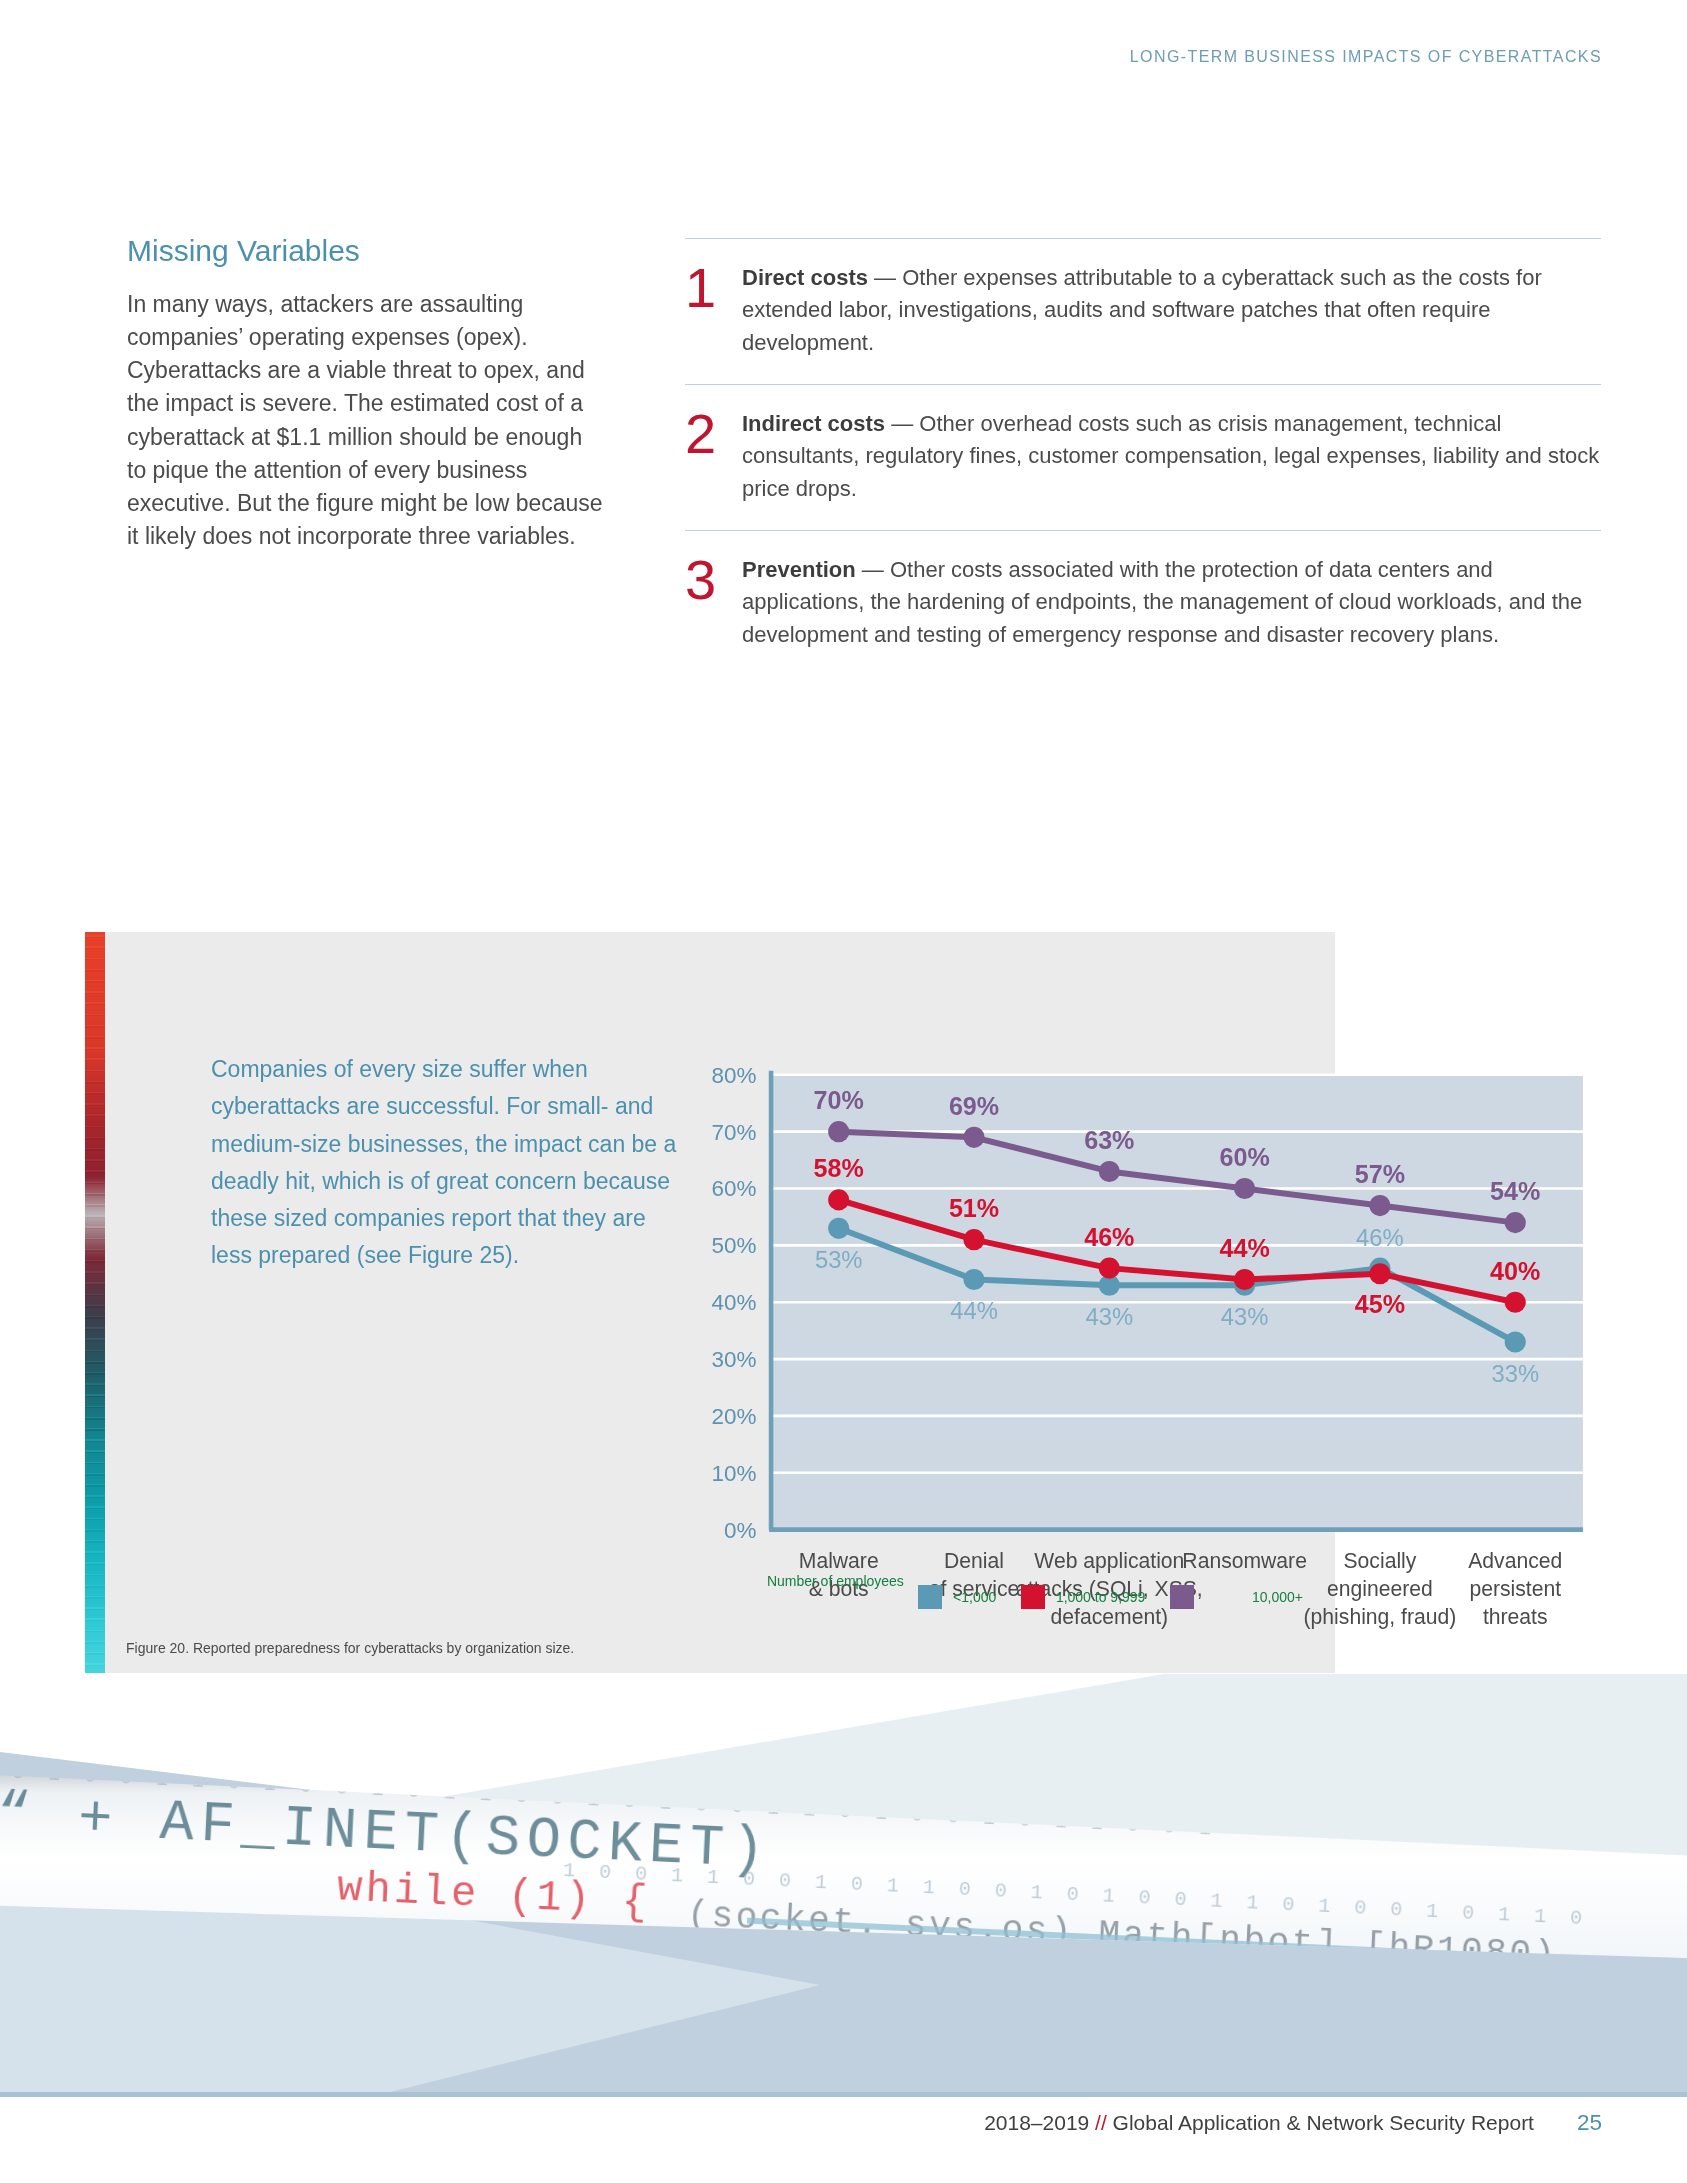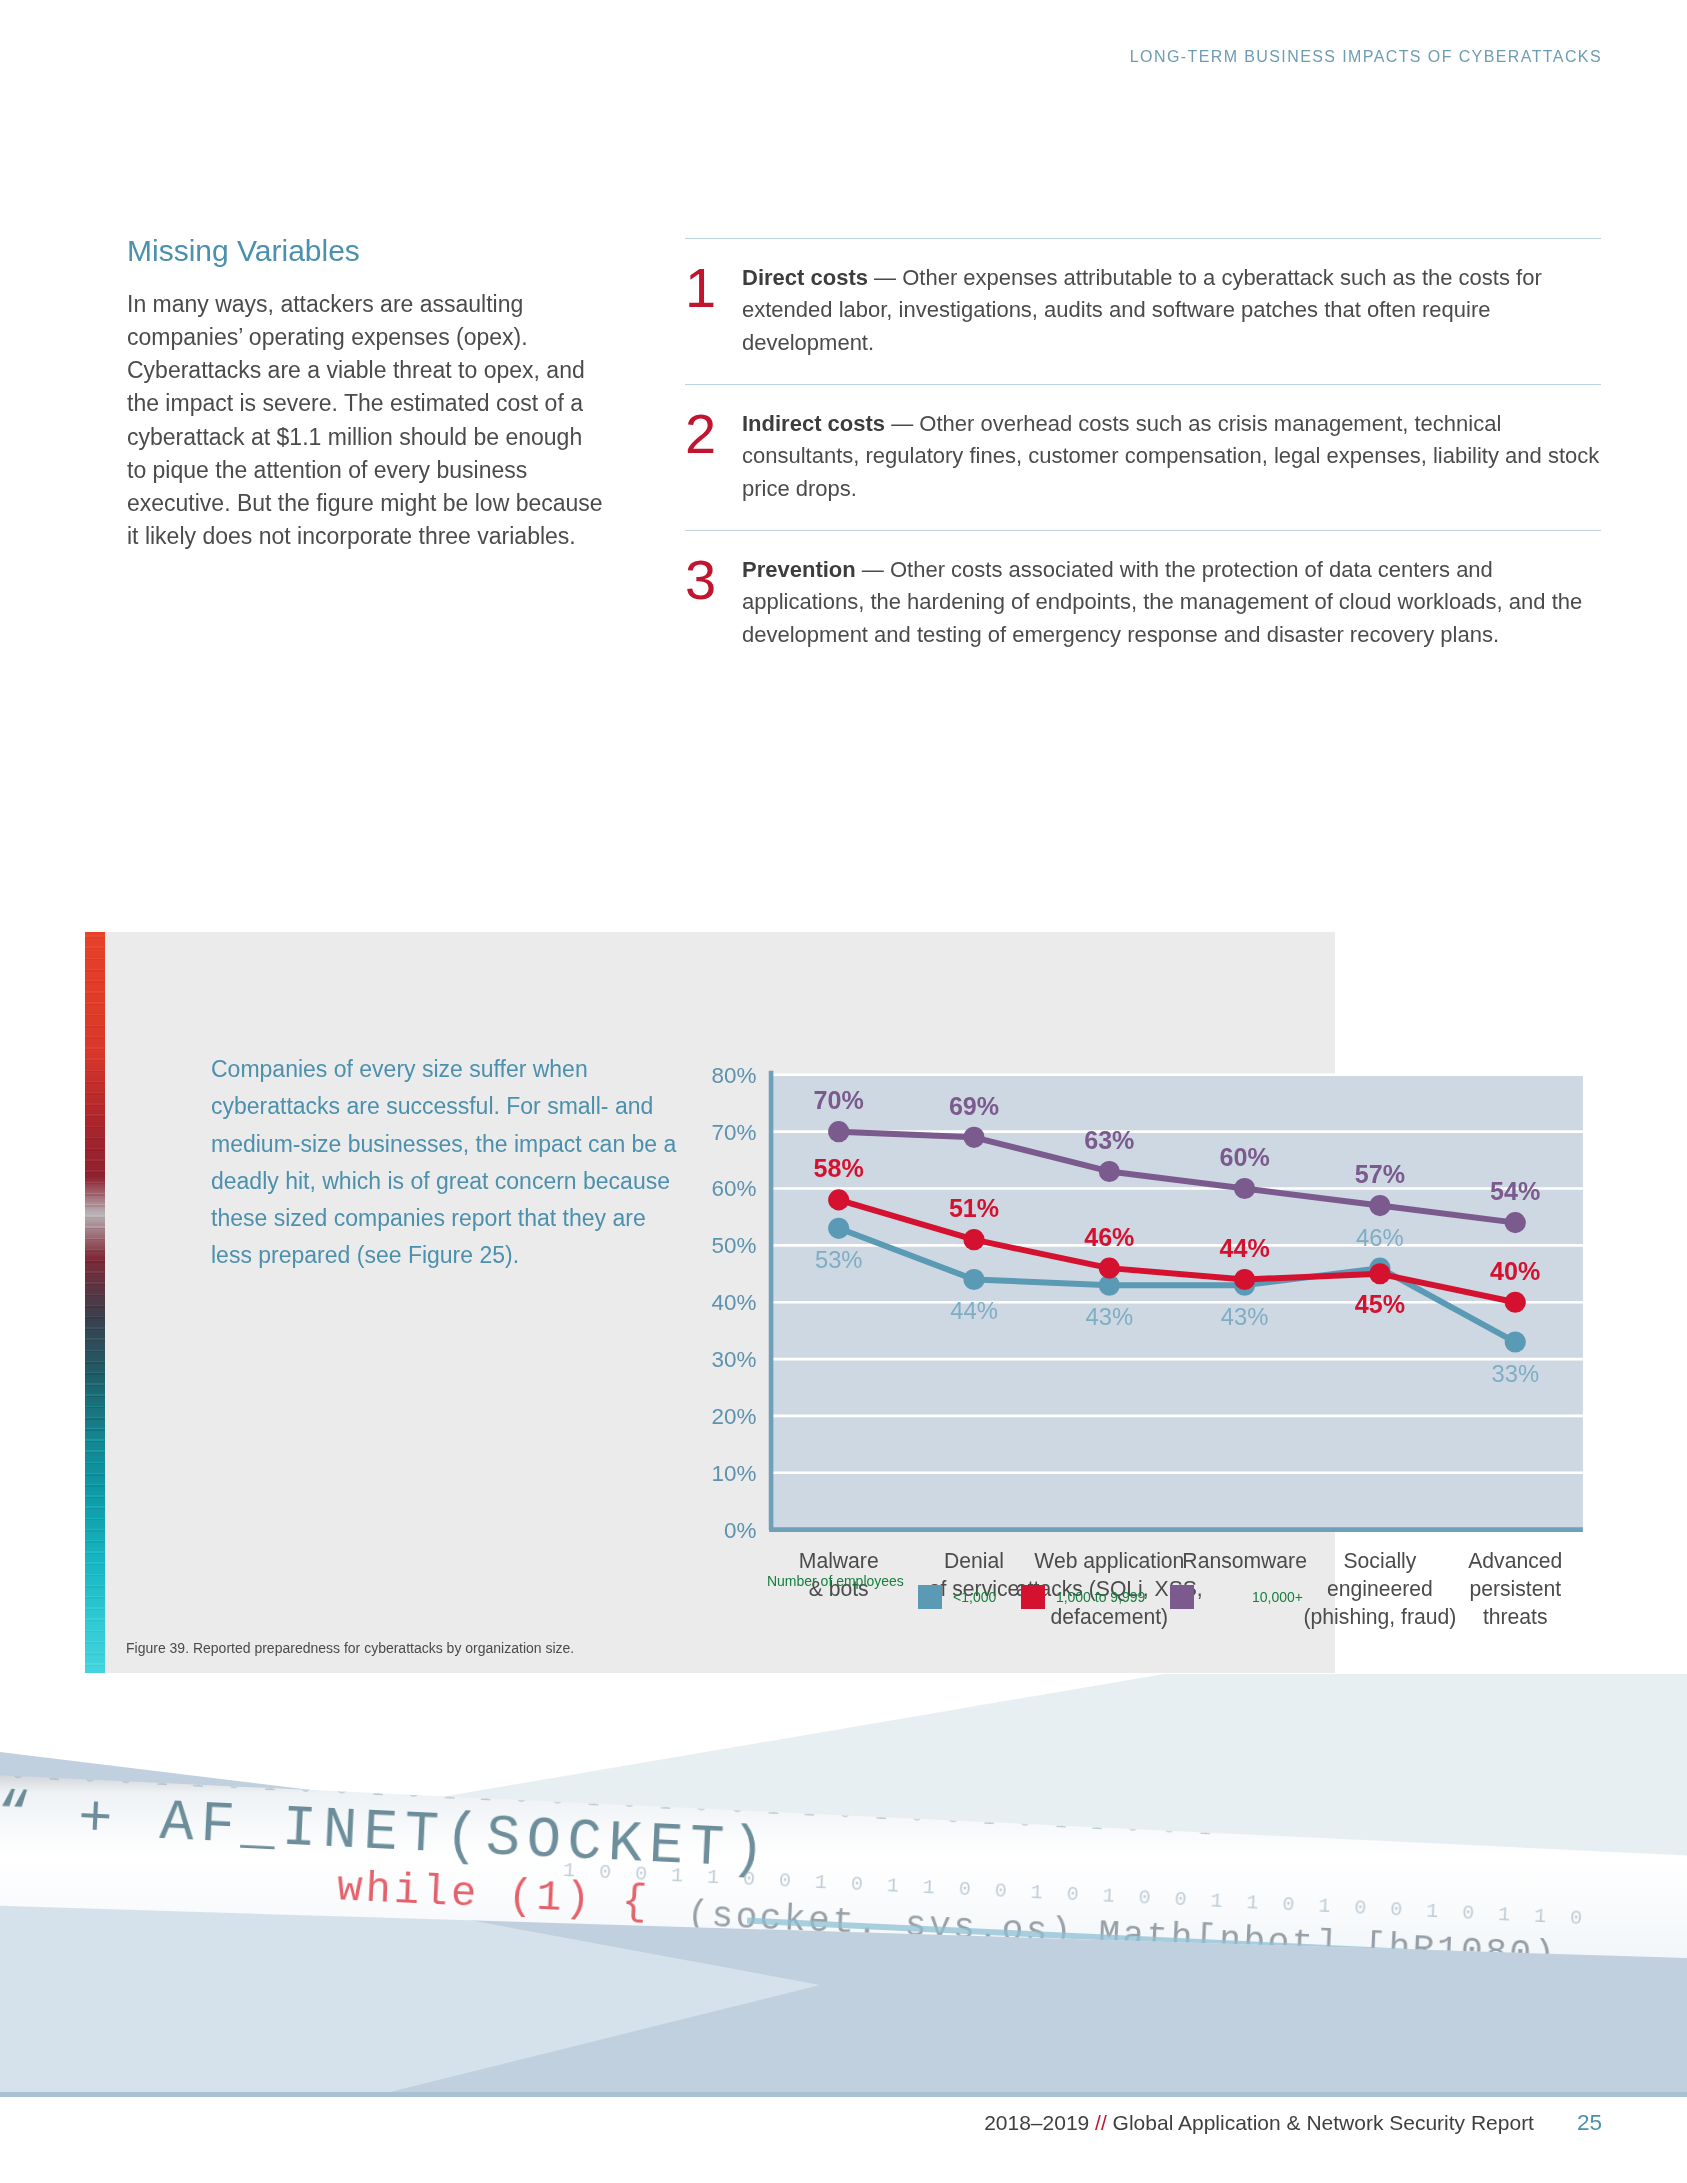--- a/index.html
+++ b/index.html
@@ -276,21 +276,21 @@
       <span class="legend-item">
         <span class="legend-swatch" style="background:#d41230"></span>
         <span>1,000 to 9,999</span>
       </span>
       <span class="legend-item">
         <span class="legend-swatch" style="background:#7b5a8e"></span>
         <span>10,000+</span>
       </span>
     </div>
 
-    <div class="fig-caption">Figure 39. Reported preparedness for cyberattacks by organization size.</div>
+    <div class="fig-caption">Figure 20. Reported preparedness for cyberattacks by organization size.</div>
   </div>
 
   <div class="art">
     <div class="art-tri-b"></div>
     <div class="art-tri-a"></div>
     <div class="art-tri-c"></div>
     <div class="art-band">
       <div class="art-code">
         <div class="art-line cl-tiny" style="left:40px;top:26.5px;">0 1 0 0 1 1 0 1 0 0 1 0 1 1 0 0 1 0 1 0 0 1 1 0 1 0 0 1 0 1 1 0 0 1</div>
         <div class="art-line cl-big" style="left:26.5px;top:52px;">“  +  AF_INET(SOCKET)</div>

